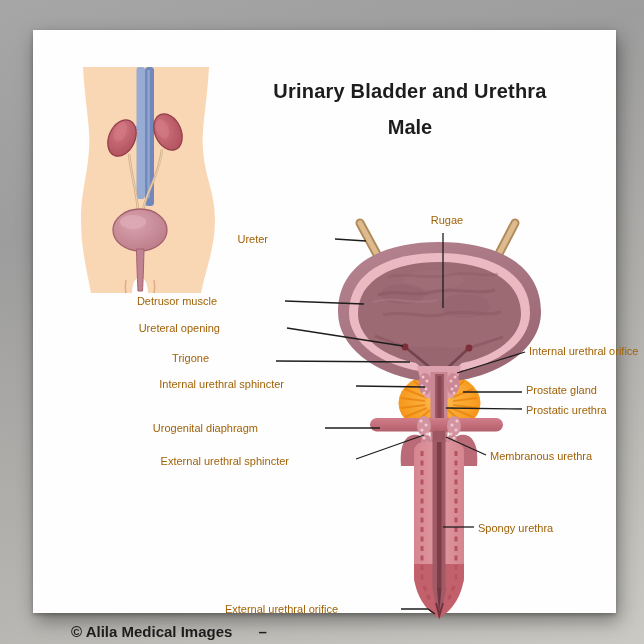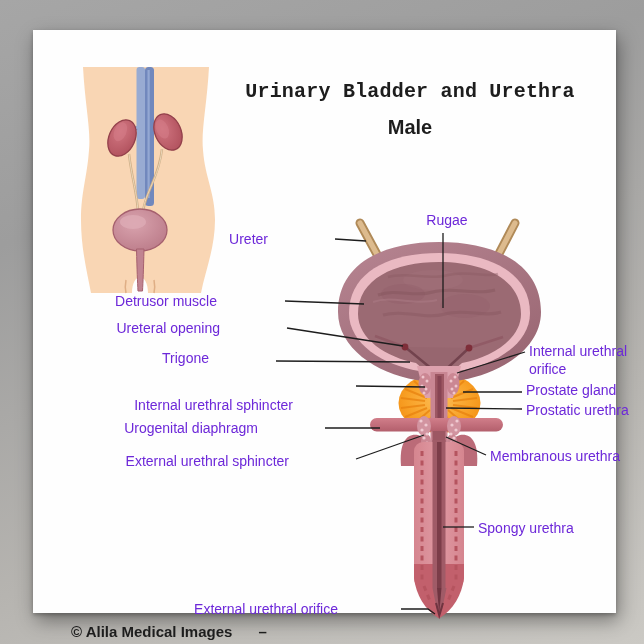--- a/index.html
+++ b/index.html
@@ -7,24 +7,24 @@
     width:644px;height:644px;position:relative;overflow:hidden;
     background:linear-gradient(160deg,#a6a6a6 0%,#9d9d9d 28%,#b6b4b0 68%,#cbc9c4 100%);
     font-family:"Liberation Sans",sans-serif;color:#1d1d1d;
   }
   .poster{
     position:absolute;left:33px;top:30px;width:583px;height:583px;
     background:#fefefe;box-shadow:3px 8px 18px rgba(0,0,0,.38),0 2px 4px rgba(0,0,0,.25);
   }
   .art{position:absolute;left:0;top:0;width:644px;height:644px;}
   .title{position:absolute;left:245px;top:50px;width:330px;text-align:center;
-    font-size:20px;font-weight:700;letter-spacing:.2px;font-family:Liberation Mono, monospace;}
+    font-size:20px;font-weight:700;letter-spacing:.2px;}
   .subtitle{position:absolute;left:245px;top:86px;width:330px;text-align:center;
     font-size:20px;font-weight:700;}
-  .lbl{position:absolute;font-size:14px;line-height:18px;white-space:nowrap;color:#6d28d9;}
+  .lbl{position:absolute;font-size:11px;line-height:18px;white-space:nowrap;color:#a16207;}
   .lbl-l{}
   .lbl-r{text-align:left;}
   .lbl.wrap{white-space:normal;}
   .credit{position:absolute;left:38px;top:593px;font-size:15px;font-weight:700;
     display:flex;gap:26px;align-items:baseline;}
   .credit .site{font-style:italic;}
 </style>
 </head>
 <body>
 
@@ -245,21 +245,21 @@
     </g>
   </svg>
 
   <div class="title" style="left:212px;">Urinary Bladder and Urethra</div>
   <div class="subtitle" style="left:212px;">Male</div>
 
   <div class="lbl lbl-l" style="right:348px;top:200px;">Ureter</div>
   <div class="lbl lbl-l" style="right:399px;top:262px;margin-left:32px;">Detrusor muscle</div>
   <div class="lbl lbl-l" style="right:396px;top:289px;">Ureteral opening</div>
   <div class="lbl lbl-l" style="right:407px;top:319px;">Trigone</div>
-  <div class="lbl lbl-l" style="right:323px;top:345px;margin-top:21px;">Internal urethral sphincter</div>
+  <div class="lbl lbl-l" style="right:332px;top:345px;">Internal urethral sphincter</div>
   <div class="lbl lbl-l" style="right:358px;top:389px;">Urogenital diaphragm</div>
   <div class="lbl lbl-l" style="right:327px;top:422px;">External urethral sphincter</div>
   <div class="lbl lbl-l" style="right:278px;top:570px;">External urethral orifice</div>
 
   <div class="lbl" style="left:364px;top:181px;width:100px;text-align:center;">Rugae</div>
   <div class="lbl lbl-r wrap" style="left:496px;top:312px;width:116px;">Internal urethral orifice</div>
   <div class="lbl lbl-r" style="left:493px;top:351px;">Prostate gland</div>
   <div class="lbl lbl-r" style="left:493px;top:371px;">Prostatic urethra</div>
   <div class="lbl lbl-r" style="left:457px;top:417px;">Membranous urethra</div>
   <div class="lbl lbl-r" style="left:445px;top:489px;">Spongy urethra</div>

